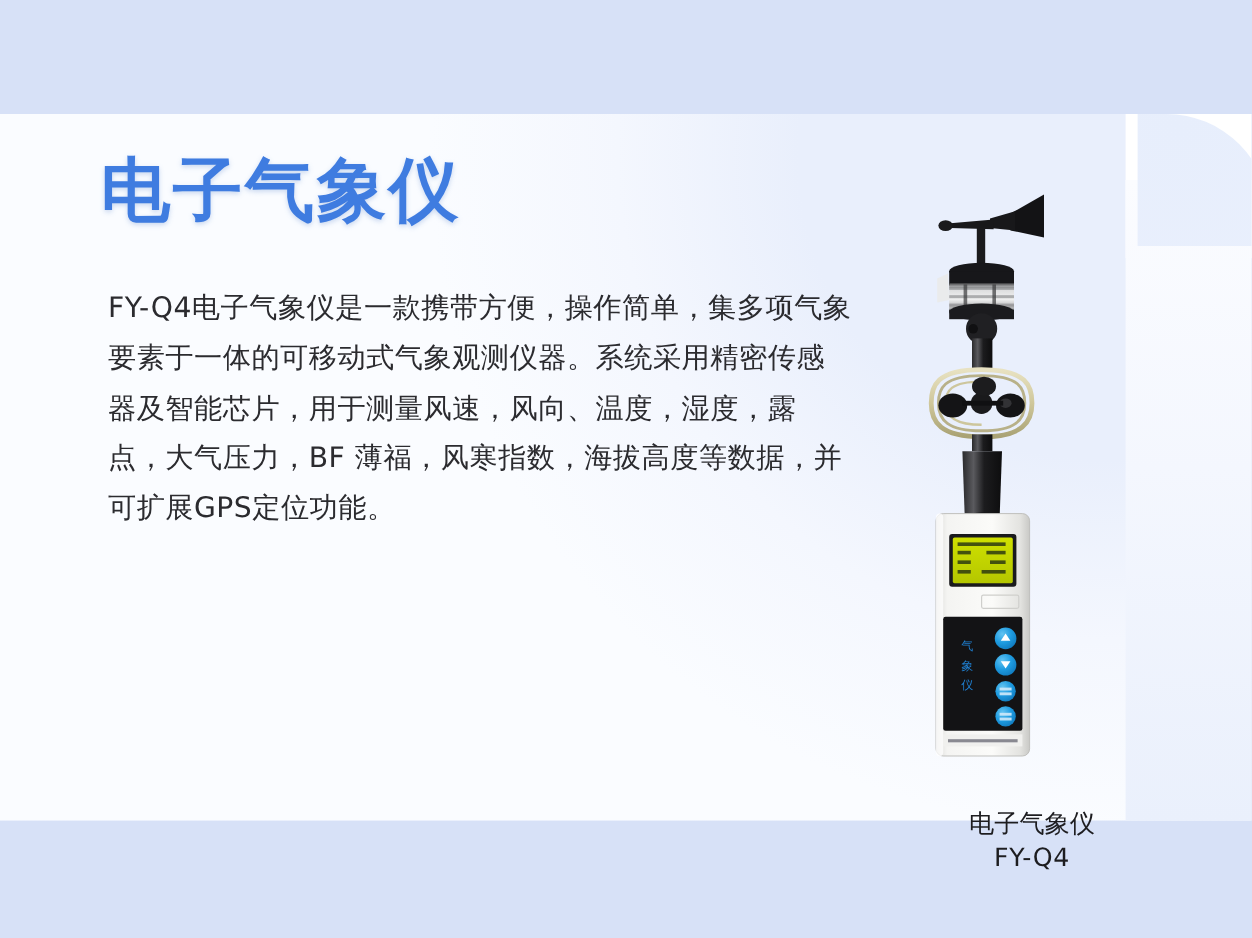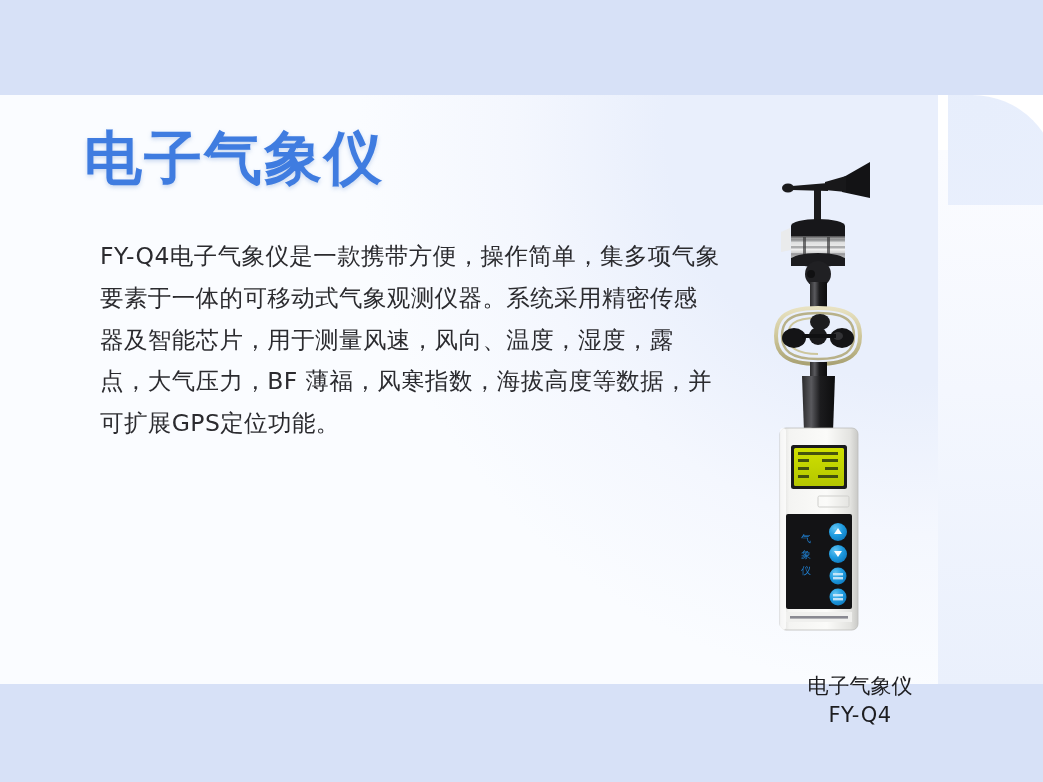--- a/index.html
+++ b/index.html
@@ -81,21 +81,21 @@
   .headline {
     margin: 0;
     font-size: 58px;
     line-height: 1.05;
     font-weight: bold;
     color: #3f7ce0;
     letter-spacing: 2px;
     text-shadow: 0 2px 4px rgba(140,170,220,0.45);
   }
   .body-copy {
-    margin: 47px 0 0 16px;
+    margin: 47px 0 0 6px;
     font-size: 23.5px;
     line-height: 1.78;
     color: #2b2b2f;
     letter-spacing: 0.4px;
     width: 620px;
   }
 
   
   .product {
     position: absolute;

